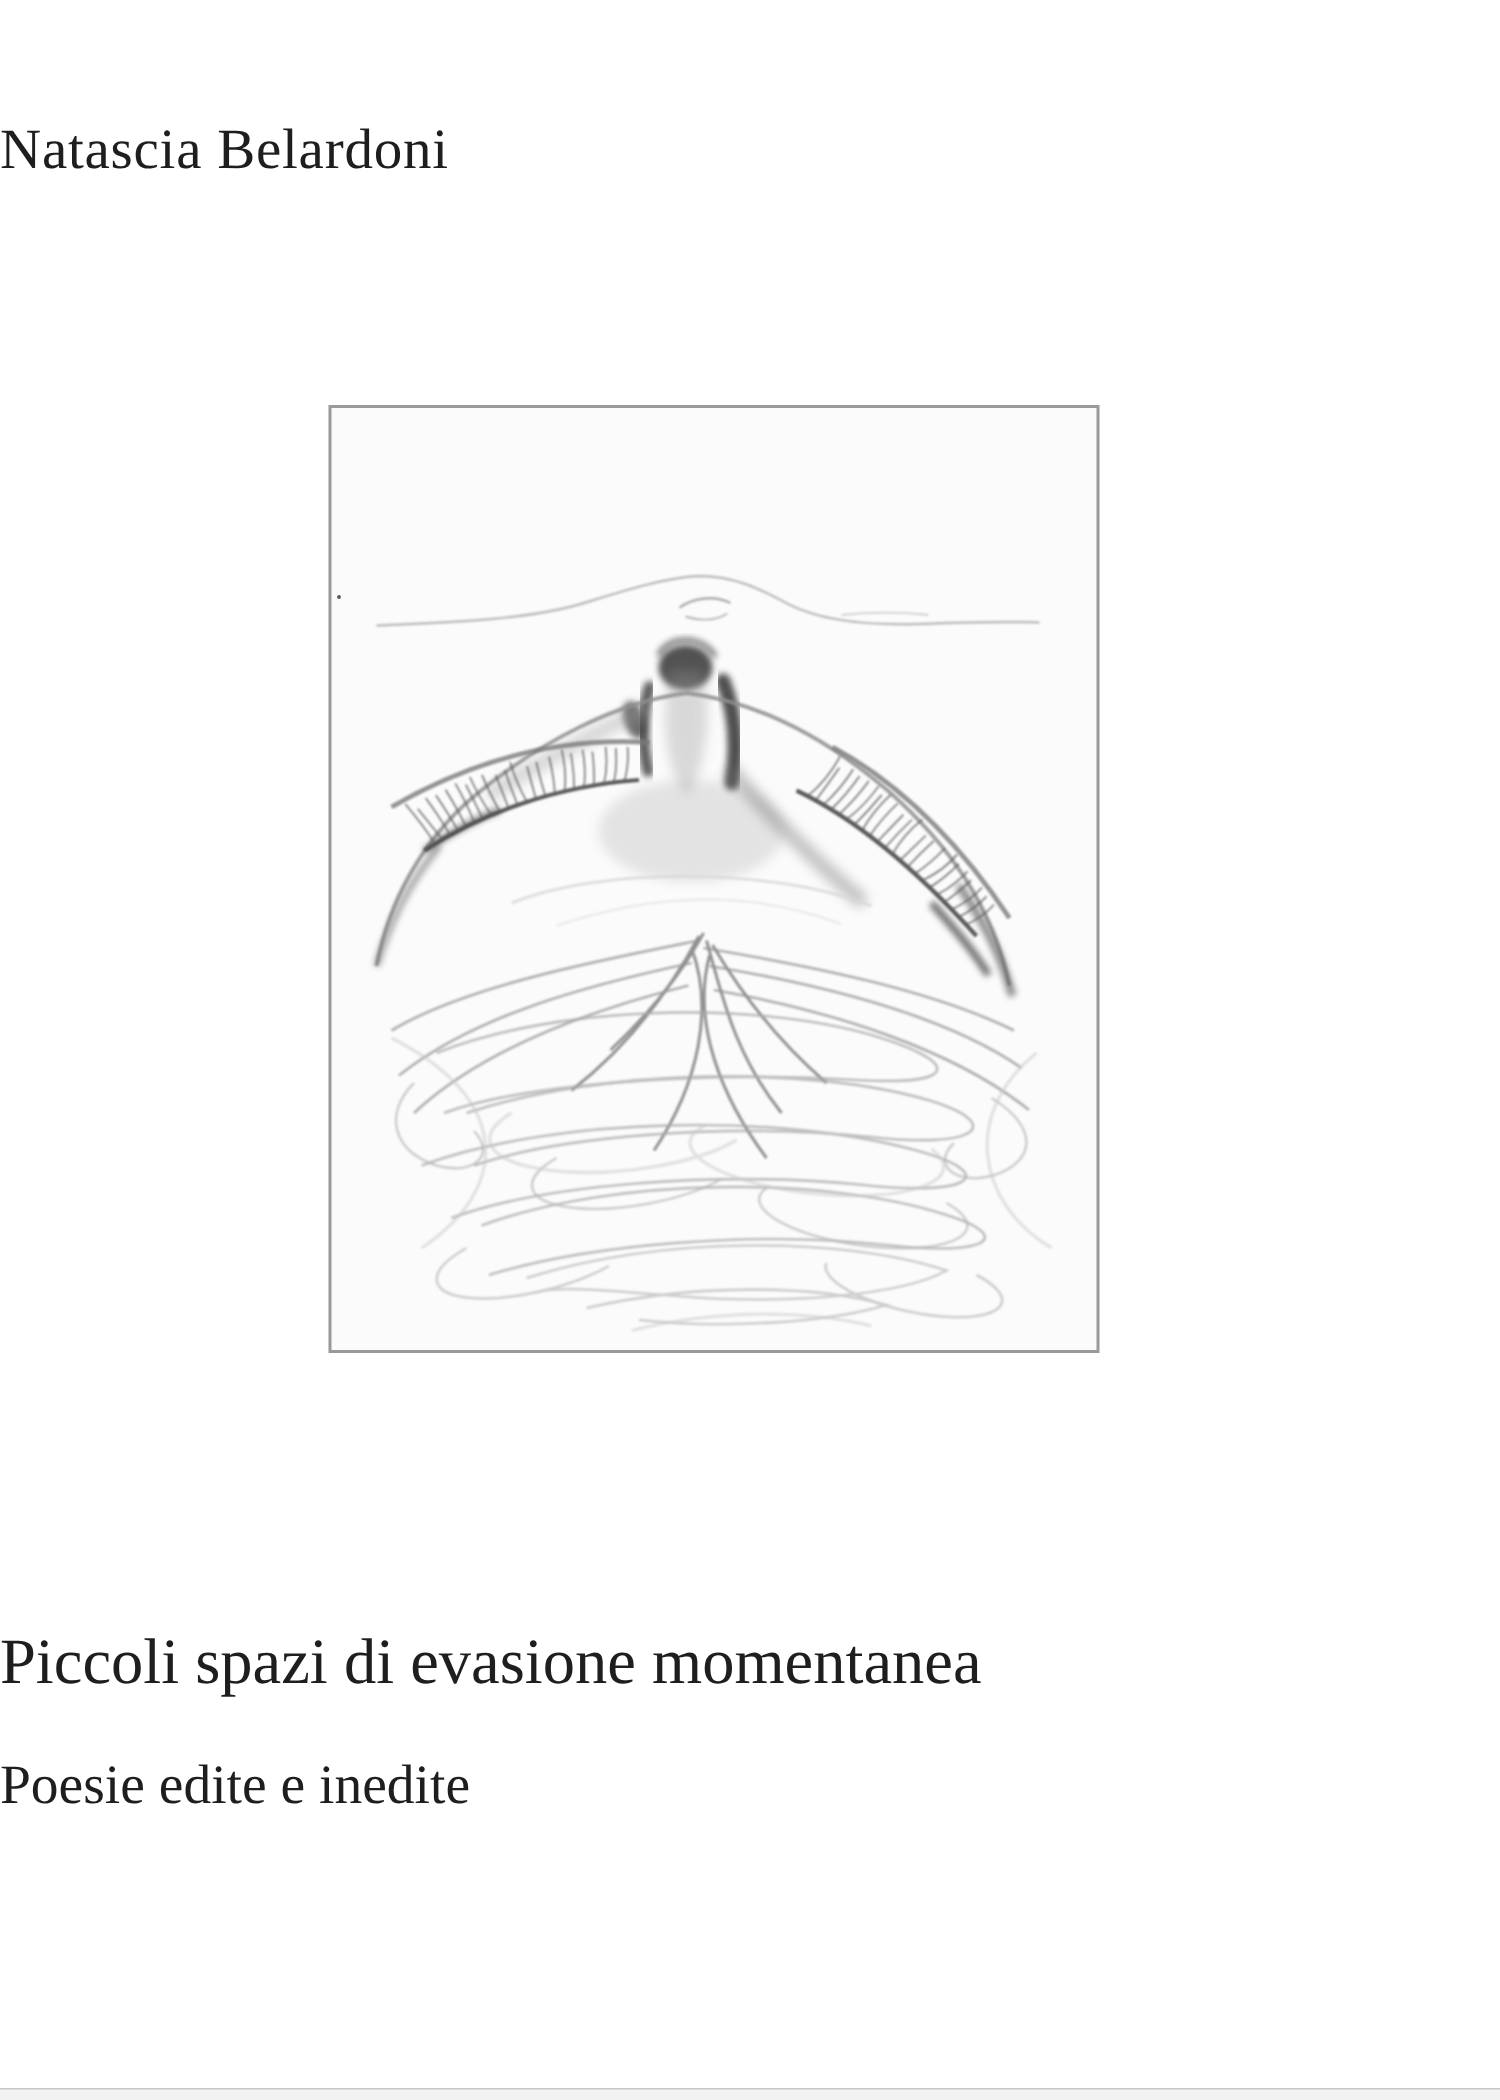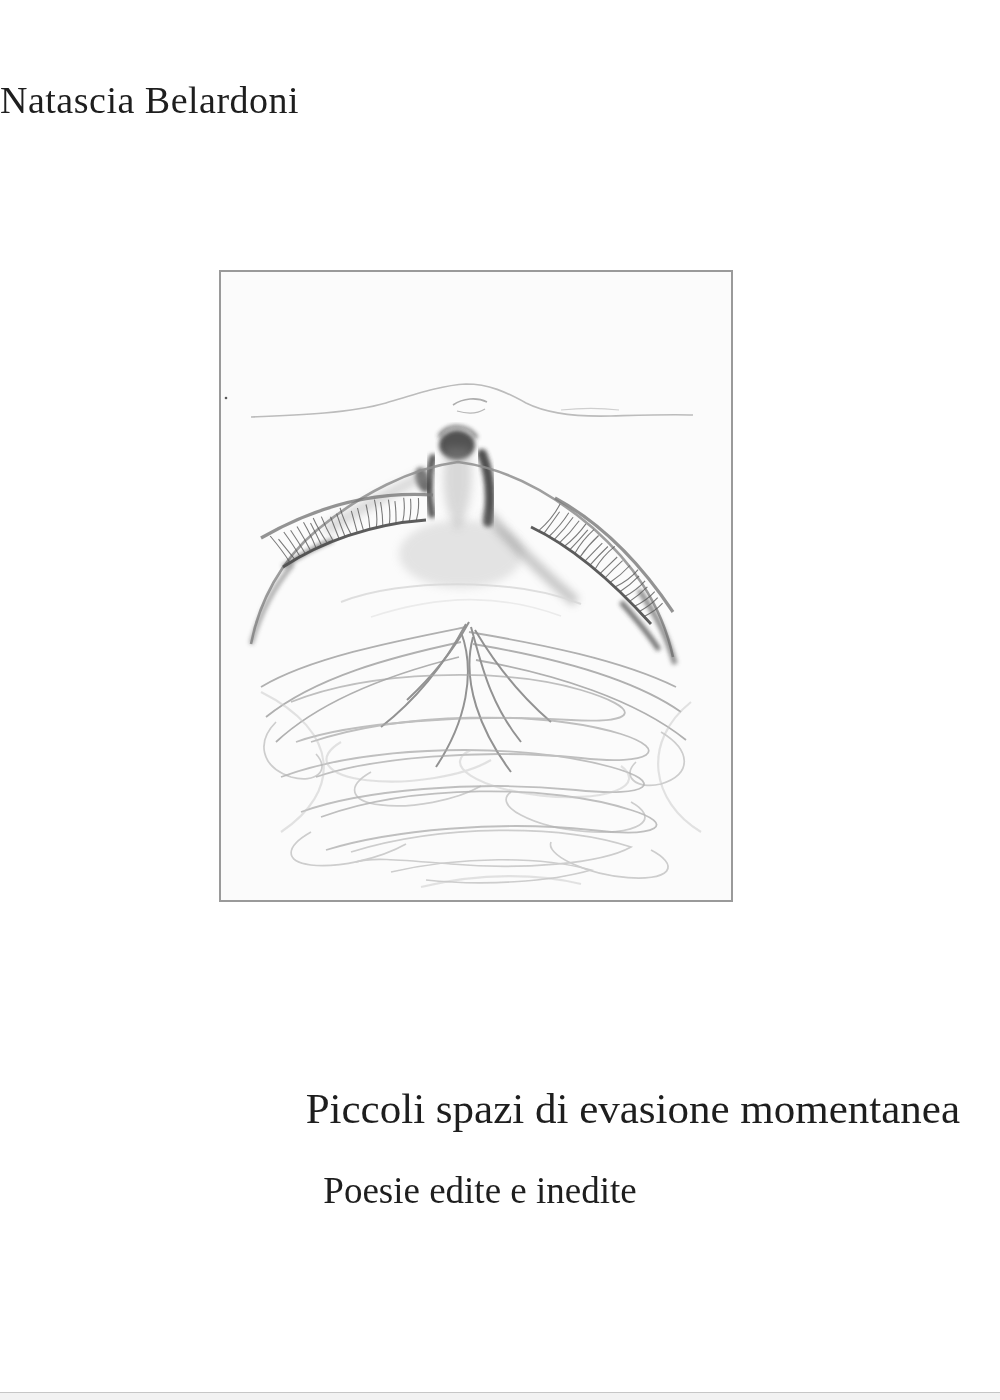--- a/index.html
+++ b/index.html
@@ -19,26 +19,26 @@
   }
   .frame{
     position:absolute;left:219px;top:270px;
     width:510px;height:628px;
     border:2px solid #9a9a9a;
     background:#fbfbfb;
   }
   .frame svg{display:block;width:100%;height:100%;}
   .title{
     position:absolute;top:1087px;left:0;width:960px;
-    text-align:right;font-size:43px;line-height:1;
+    text-align:left;font-size:43px;line-height:1;
     letter-spacing:0;
   }
   .subtitle{
     position:absolute;top:1172px;left:0;width:960px;
-    text-align:center;font-size:37px;line-height:1;
+    text-align:left;font-size:37px;line-height:1;
   }
   .bottom-edge{
     position:absolute;left:0;bottom:0;width:1000px;height:7px;
     background:#f2f2f2;
     border-top:1px solid #c6c6c6;
   }
 </style>
 </head>
 <body>
 

